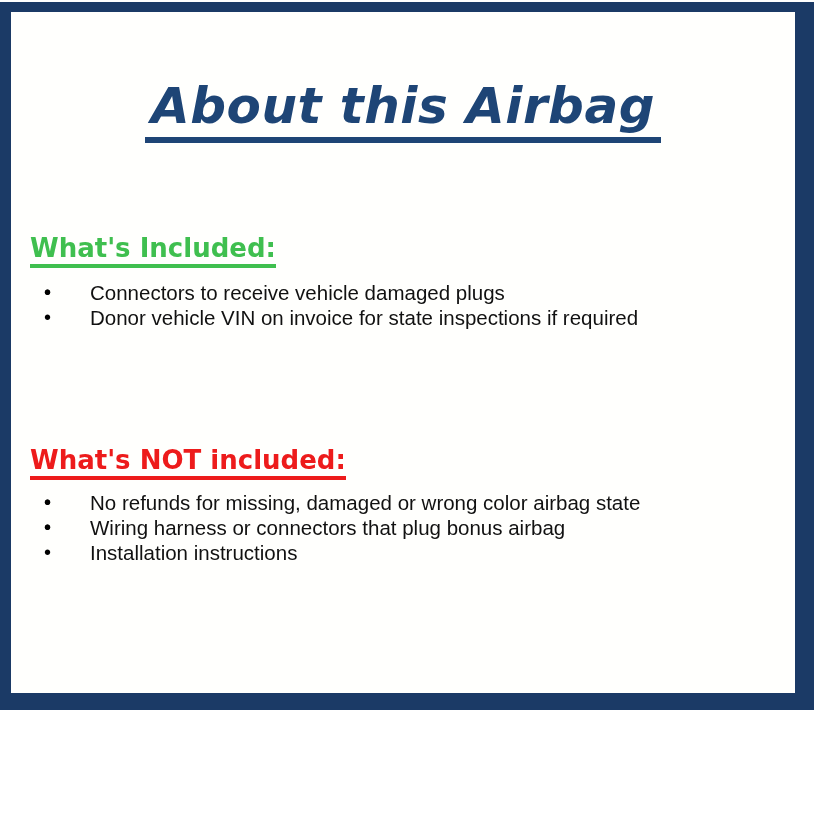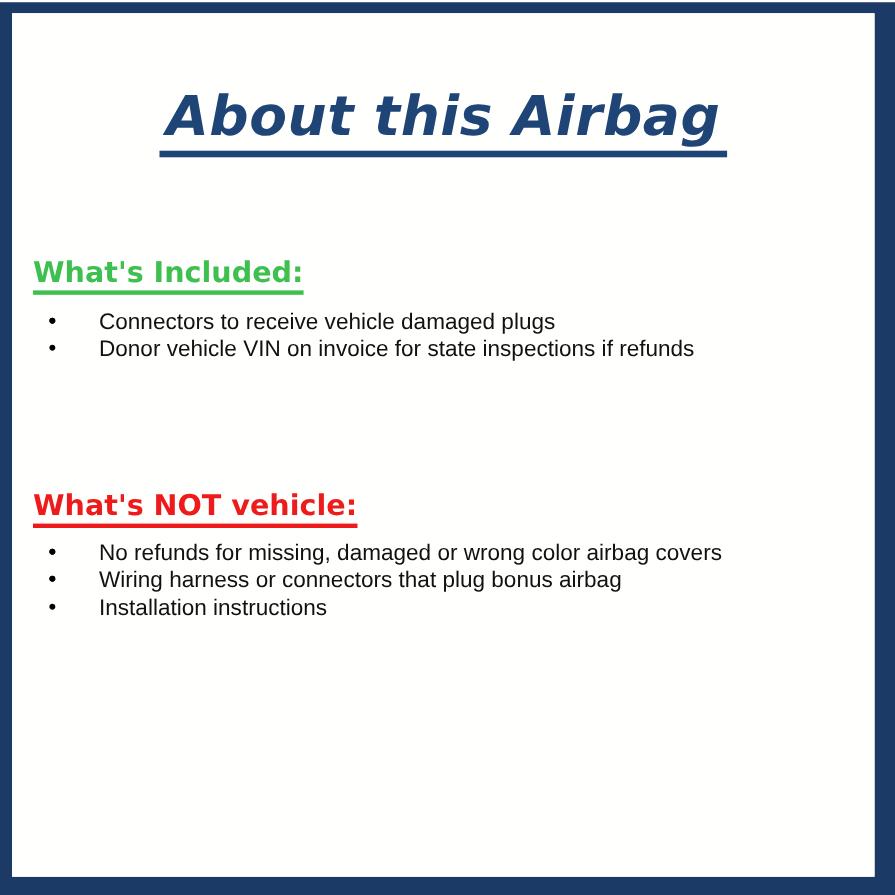--- a/index.html
+++ b/index.html
@@ -23,21 +23,21 @@
     width: 814px;
     height: 814px;
     background: #ffffff;
     padding: 2px 0 0 0;
   }
 
   .frame {
     position: relative;
     box-sizing: border-box;
     width: 814px;
-    height: 812px;
+    height: 708px;
     background: #ffffff;
     border-top: 10px solid #1b3a66;
     border-left: 11px solid #1b3a66;
     border-right: 19px solid #1b3a66;
     border-bottom: 17px solid #1b3a66;
   }
 
   .sheet {
     position: relative;
     box-sizing: border-box;
@@ -142,34 +142,34 @@
         <ul class="bullet-list list-included">
           <li class="bullet-item">
             <span class="bullet-dot">•</span>
           </li>
           <li class="bullet-item">
             <span class="bullet-dot">•</span>
             <span class="bullet-text">Connectors to receive vehicle damaged plugs</span>
           </li>
           <li class="bullet-item">
             <span class="bullet-dot">•</span>
-            <span class="bullet-text">Donor vehicle VIN on invoice for state inspections if refunds</span>
+            <span class="bullet-text">Donor vehicle VIN on invoice for state inspections if required</span>
           </li>
         </ul>
       </div>
 
       <div class="section section-excluded">
-        <div class="section-heading heading-red">What's NOT vehicle:</div>
+        <div class="section-heading heading-red">What's NOT included:</div>
         <ul class="bullet-list list-excluded">
           <li class="bullet-item">
             <span class="bullet-dot">•</span>
           </li>
           <li class="bullet-item">
             <span class="bullet-dot">•</span>
-            <span class="bullet-text">No refunds for missing, damaged or wrong color airbag covers</span>
+            <span class="bullet-text">No refunds for missing, damaged or wrong color airbag state</span>
           </li>
           <li class="bullet-item">
             <span class="bullet-dot">•</span>
           </li>
           <li class="bullet-item">
             <span class="bullet-dot">•</span>
             <span class="bullet-text">Wiring harness or connectors that plug bonus airbag</span>
           </li>
           <li class="bullet-item">
             <span class="bullet-dot">•</span>

